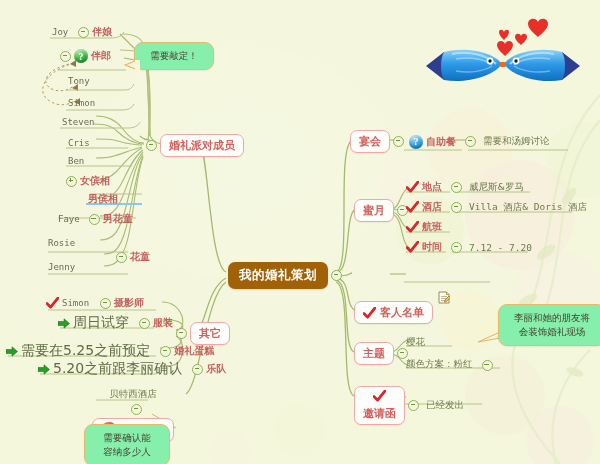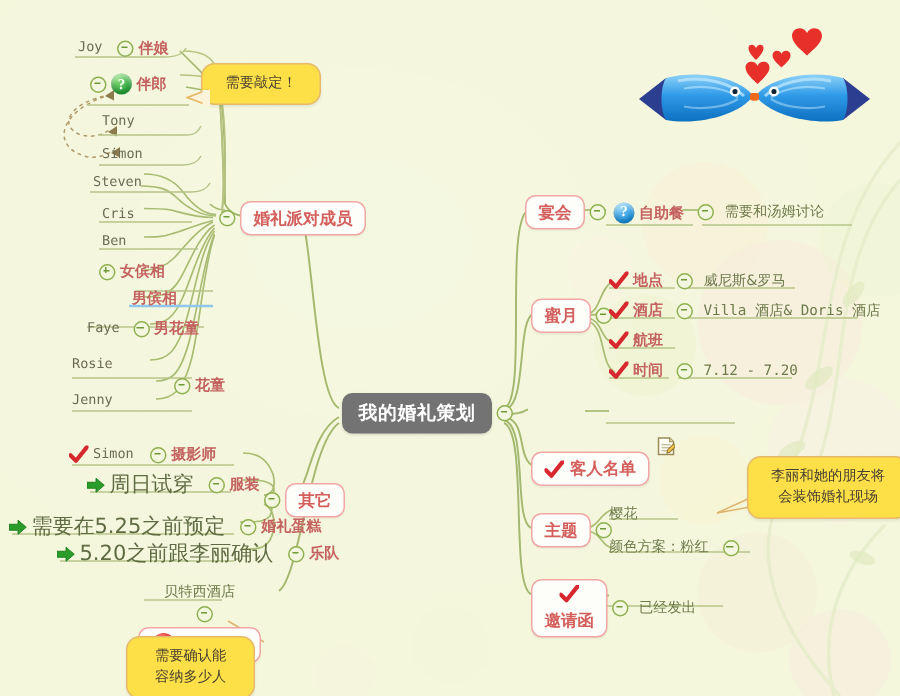--- a/index.html
+++ b/index.html
@@ -9,21 +9,21 @@
     background:#f5f7dd;
     position:relative;
   }
   #canvas{position:absolute;left:0;top:0;width:600px;height:464px;}
   #bg{position:absolute;left:0;top:0;width:600px;height:464px;}
   #links{position:absolute;left:0;top:0;width:600px;height:464px;pointer-events:none;}
   .node{position:absolute;white-space:nowrap;display:flex;align-items:center;gap:3px;}
 
   
   .central{
-    background:#737373;color:#ffffff;
+    background:#a16207;color:#ffffff;
     border-radius:7px;
     padding:5px 11px;
     font-size:12.5px;font-weight:bold;
     letter-spacing:.5px;
     box-shadow:0 1px 2px rgba(0,0,0,.12);
   }
   
   .mainbox{
     background:#fdfdfa;border:1.6px solid #f2a6a6;border-radius:7px;
     padding:3px 8px;font-size:11px;font-weight:bold;color:#d4605e;
@@ -71,21 +71,21 @@
     width:16px;height:16px;border-radius:50%;
     background:radial-gradient(circle at 35% 28%,#ff8a80,#d41b1b 72%);
     display:flex;align-items:center;justify-content:center;
     color:#fff;font-size:11px;font-weight:bold;flex:0 0 auto;
     font-family:"Liberation Serif",serif;
     box-shadow:inset 0 -2px 3px rgba(0,0,0,.2);
   }
   
   .callout{
     position:absolute;
-    background:#fde047;border:1.4px solid #e7b96a;border-radius:9px;
+    background:#86efac;border:1.4px solid #e7b96a;border-radius:9px;
     padding:6px 9px;font-size:9.5px;color:#4a4030;line-height:1.45;
     text-align:center;box-shadow:0 1px 2px rgba(0,0,0,.07);
   }
   
   .noteicon{position:absolute;width:12px;height:13px;}
   .fish{position:absolute;}
 </style>
 </head>
 <body>
 

